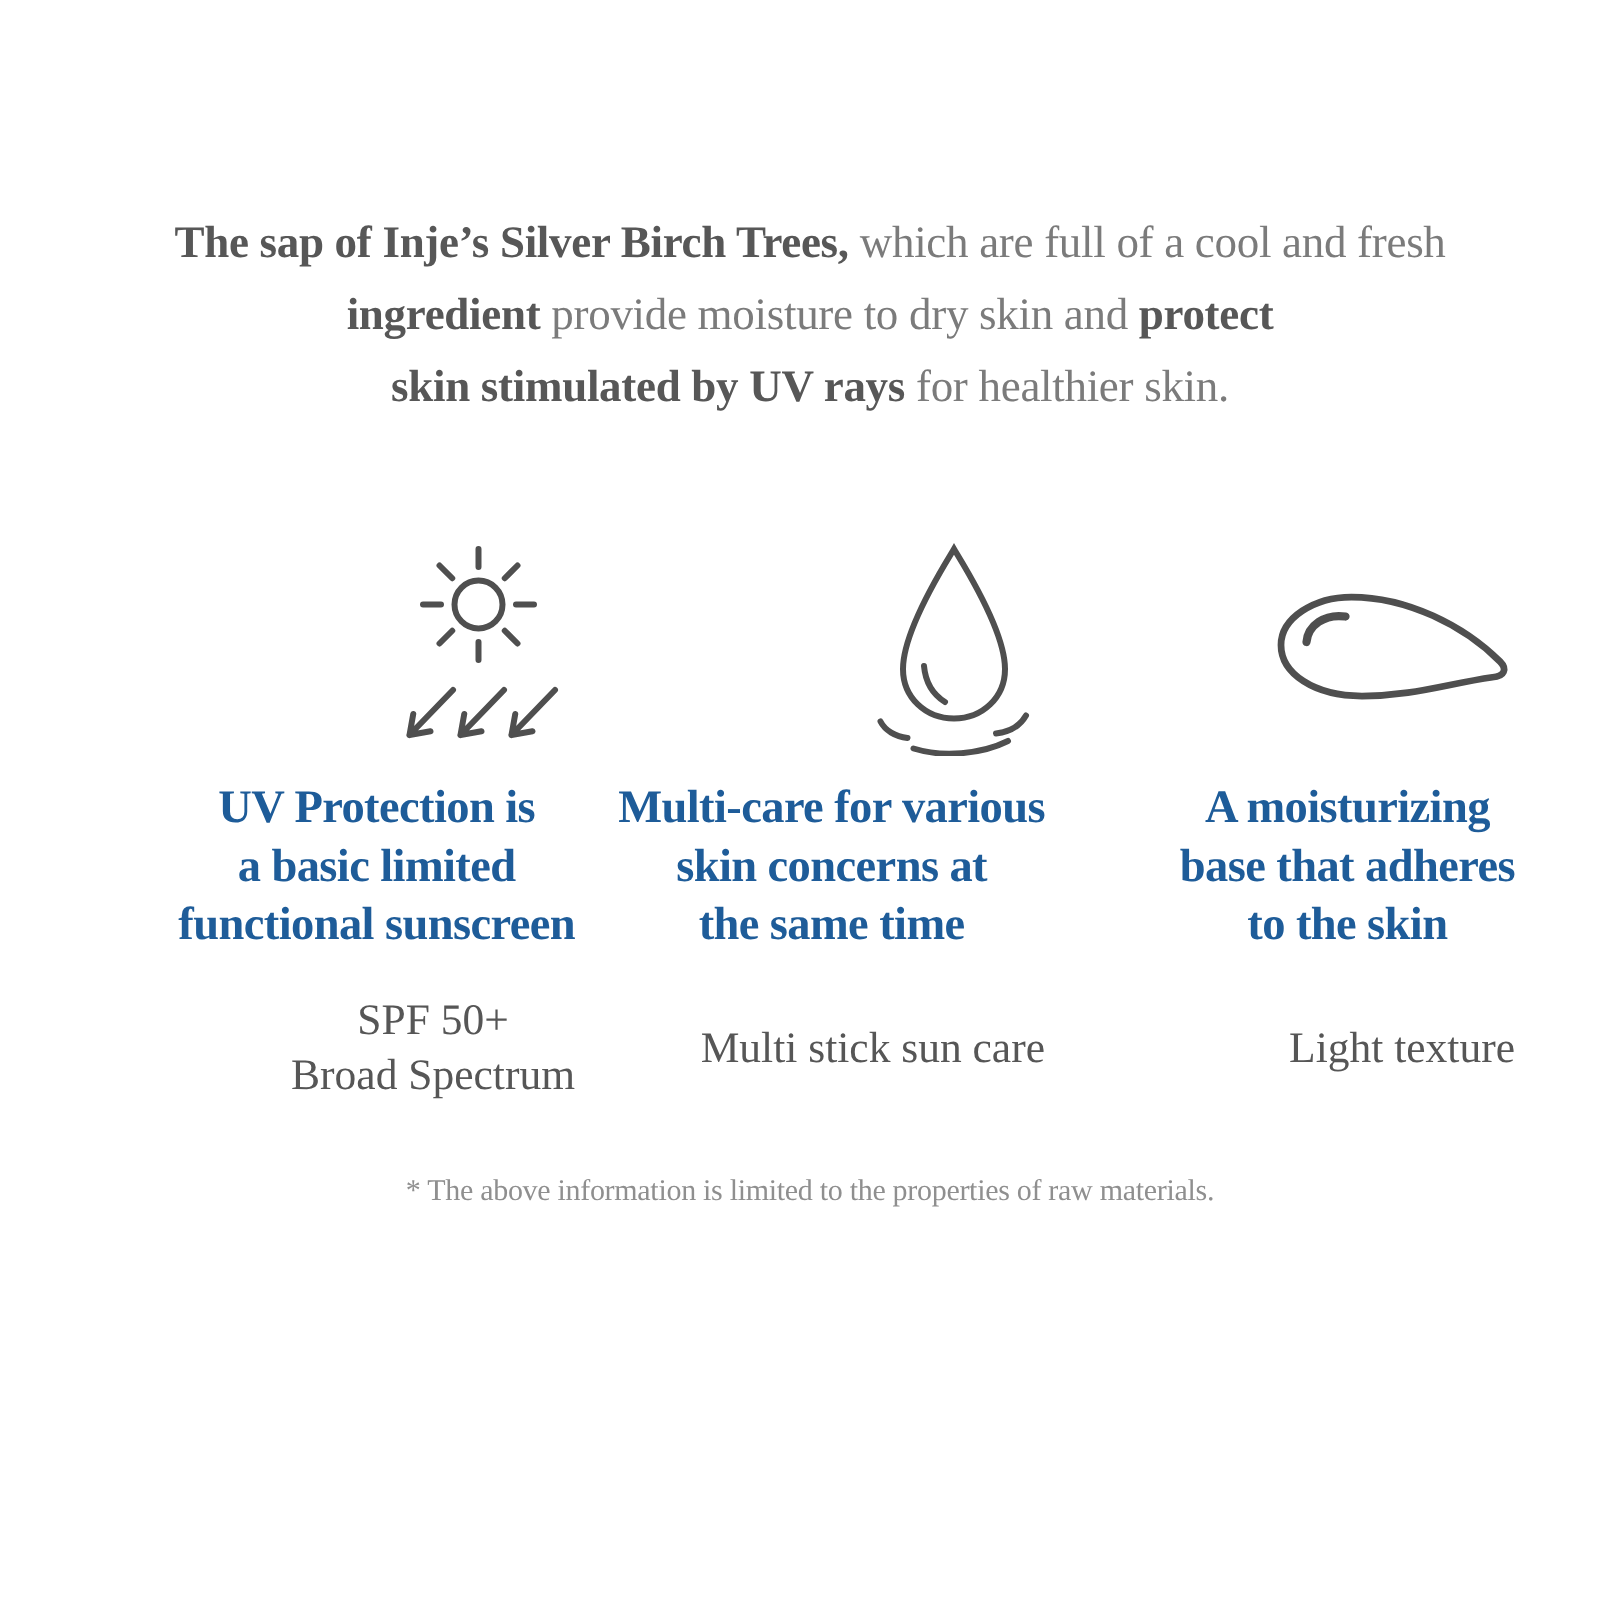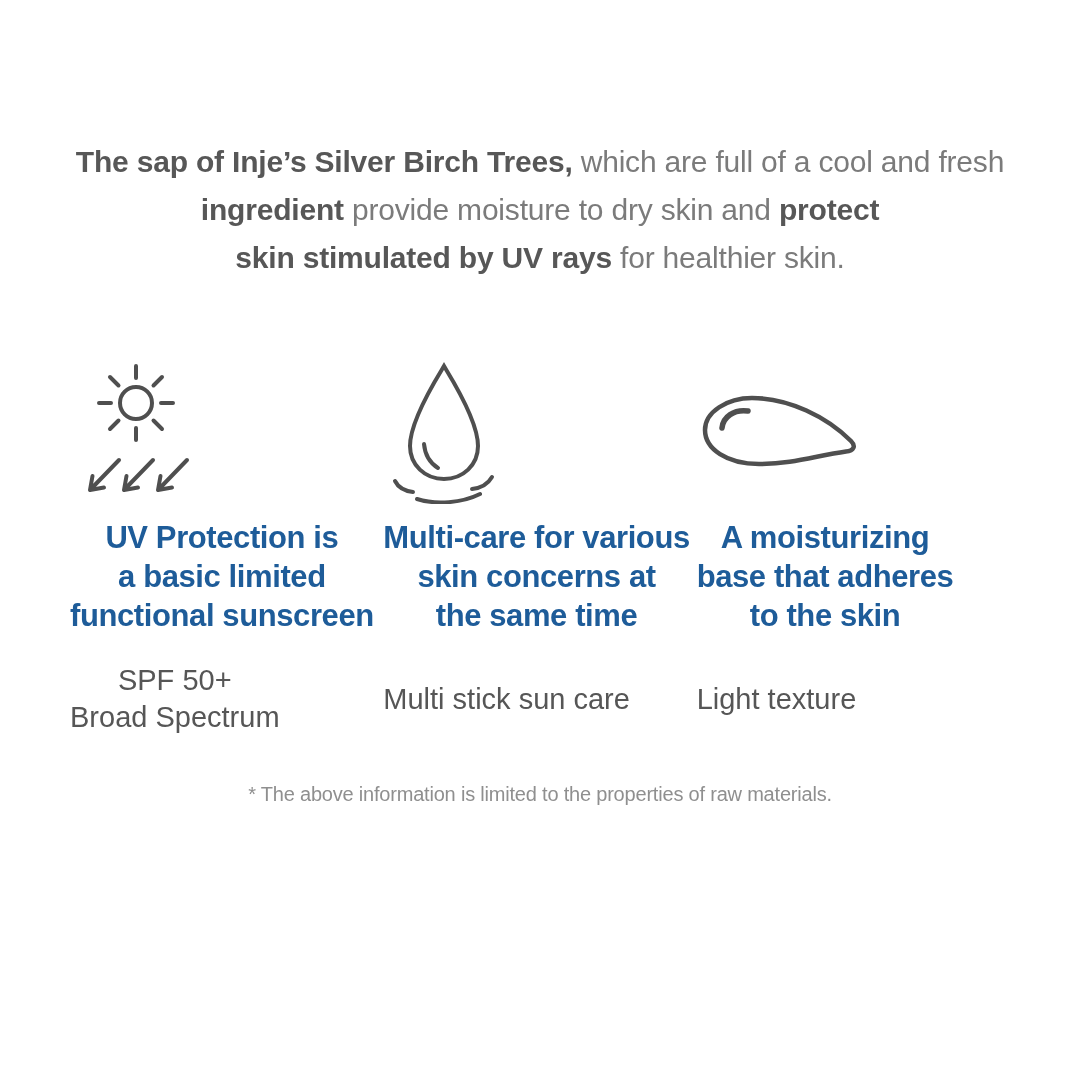--- a/index.html
+++ b/index.html
@@ -2,21 +2,21 @@
 <html><head>
 <meta charset="utf-8">
 <style>
   html, body { margin: 0; padding: 0; background: #ffffff; }
   .canvas {
     position: relative;
     width: 1080px;
     height: 1080px;
     background: #ffffff;
     overflow: hidden;
-    font-family: Liberation Sans, sans-serif;
+    font-family: Liberation Serif, serif;
   }
 
   
   .intro {
     padding-top: 138px;
     text-align: center;
     font-size: 30px;
     line-height: 48px;
     letter-spacing: -0.2px;
     color: #7b7b7b;
@@ -28,21 +28,21 @@
   
   .features {
     display: flex;
     margin-top: 74px;
     padding: 0 70px;
   }
   .feature {
     flex: 1 1 0;
     display: flex;
     flex-direction: column;
-    align-items: flex-start;
+    align-items: flex-end;
     min-width: 0;
   }
   .icon-wrap {
     height: 150px;
     display: flex;
     align-items: center;
     justify-content: center;
   }
   .feature-title {
     margin-top: 12px;

